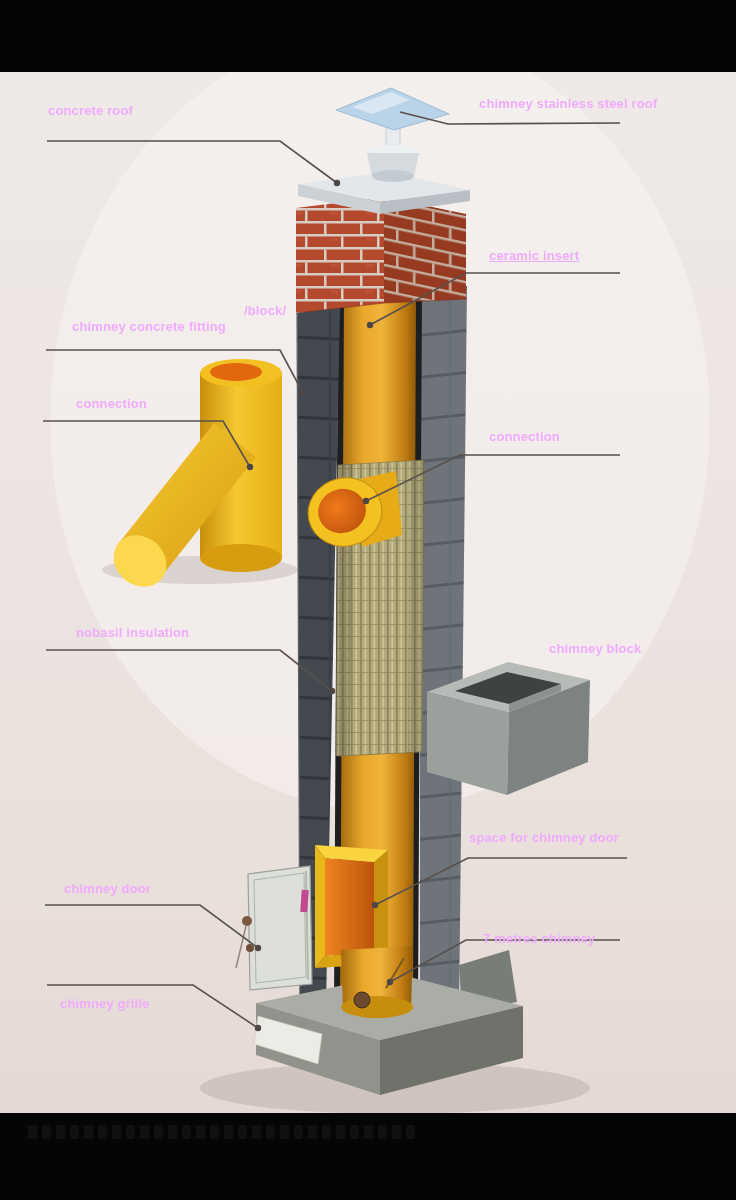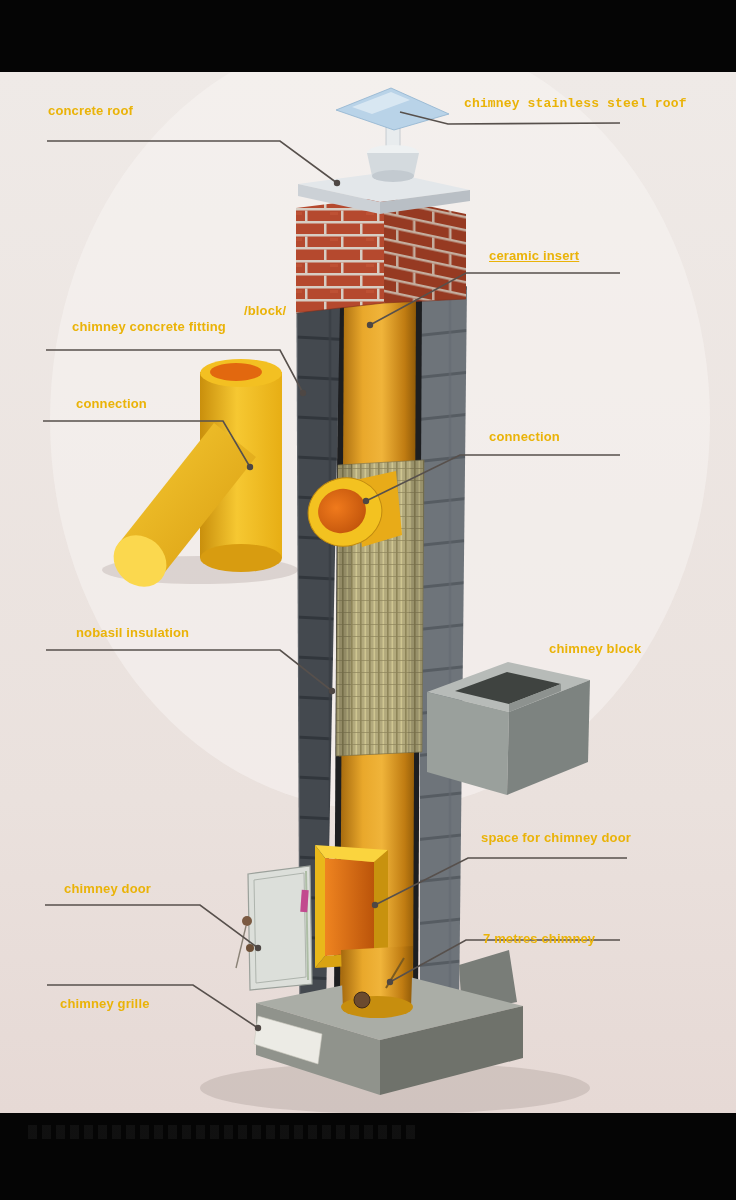--- a/index.html
+++ b/index.html
@@ -4,21 +4,21 @@
 <style>
   html,body{margin:0;padding:0;background:#000;}
   .frame{position:relative;width:736px;height:1200px;background:#000;overflow:hidden;
          font-family:"Liberation Sans",sans-serif;}
   .bar{position:absolute;left:0;width:736px;background:#050505;}
   .bar.top{top:0;height:72px;}
   .bar.bottom{top:1113px;height:87px;}
   .bar-artifact{position:absolute;left:28px;top:1124px;width:390px;height:14px;opacity:.10;
       background:repeating-linear-gradient(90deg,#777 0 9px,transparent 9px 14px);}
   .art{position:absolute;left:0;top:0;}
-  .label{position:absolute;color:#eab308;font-size:13px;font-weight:700;
+  .label{position:absolute;color:#f0abfc;font-size:13px;font-weight:700;
          letter-spacing:.15px;white-space:nowrap;line-height:15px;}
 </style>
 </head>
 <body>
 
 <div class="frame">
 
   <svg class="art" width="736" height="1200" viewBox="0 0 736 1200">
     <defs>
       <linearGradient id="gBg" x1="0" y1="0" x2="0" y2="1">
@@ -200,29 +200,29 @@
       <circle cx="366" cy="501" r="3.2"></circle>
       <circle cx="332" cy="691" r="3.2"></circle>
       <circle cx="375" cy="905" r="3.2"></circle>
       <circle cx="258" cy="948" r="3.2"></circle>
       <circle cx="390" cy="982" r="3.2"></circle>
       <circle cx="258" cy="1028" r="3.2"></circle>
     </g>
   </svg>
 
   <div class="label" style="left:48px;top:103px;">concrete roof</div>
-  <div class="label" style="left:464px;top:96px;font-family:Liberation Mono, monospace;">chimney stainless steel roof</div>
+  <div class="label" style="left:479px;top:96px;">chimney stainless steel roof</div>
   <div class="label" style="left:489px;top:248px;text-decoration:underline;">ceramic insert</div>
   <div class="label" style="left:196px;top:303px;margin-left:48px;">/block/</div>
   <div class="label" style="left:72px;top:319px;">chimney concrete fitting</div>
   <div class="label" style="left:76px;top:396px;">connection</div>
   <div class="label" style="left:489px;top:429px;">connection</div>
   <div class="label" style="left:76px;top:625px;">nobasil insulation</div>
   <div class="label" style="left:549px;top:641px;">chimney block</div>
-  <div class="label" style="left:469px;top:830px;margin-left:12px;">space for chimney door</div>
+  <div class="label" style="left:469px;top:830px;">space for chimney door</div>
   <div class="label" style="left:64px;top:881px;">chimney door</div>
   <div class="label" style="left:483px;top:931px;">7 metres chimney</div>
   <div class="label" style="left:60px;top:996px;">chimney grille</div>
 
   <div class="bar top"></div>
   <div class="bar bottom">
     <div class="bar-artifact" style="top:12px;"></div>
   </div>
 
 </div>

